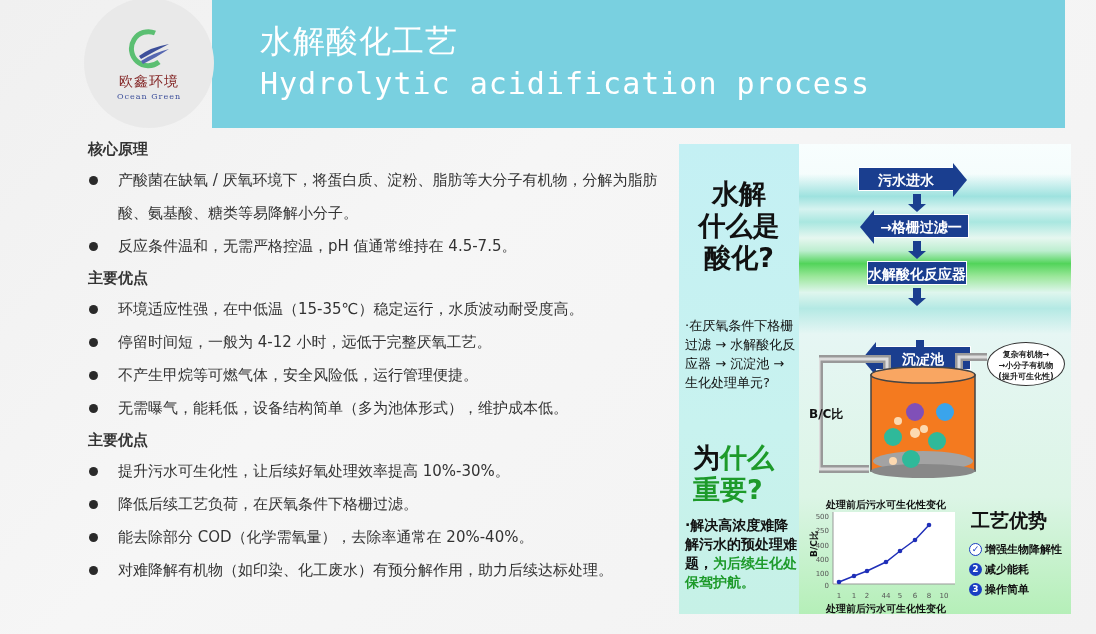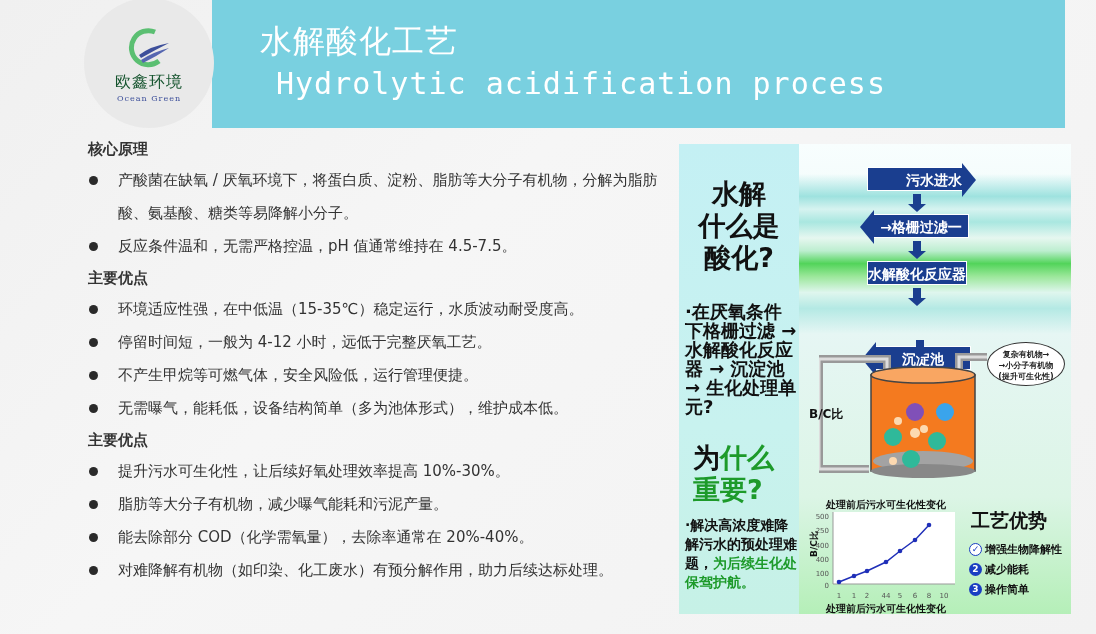--- a/index.html
+++ b/index.html
@@ -14,28 +14,28 @@
     position: absolute; left: 212px; top: 0; width: 853px; height: 128px;
     background: #79d0e0;
   }
   .logo-circle {
     position: absolute; left: 84px; top: 0; width: 130px; height: 128px;
     border-radius: 50%; background: #e9e9e9;
     display: flex; flex-direction: column; align-items: center; justify-content: center;
     top: -2px; height: 130px;
   }
   .logo-mark { width: 48px; height: 40px; margin-top: 4px; }
-  .logo-cn { font-family: "DejaVu Serif", serif; font-size: 16px; color: #14532d; letter-spacing: 1px; margin-top: 4px; }
+  .logo-cn { font-family: "DejaVu Serif", serif; font-size: 14px; color: #7f1d1d; letter-spacing: 1px; margin-top: 4px; }
   .logo-en { font-family: "DejaVu Serif", serif; font-size: 8px; color: #3d4f9a; letter-spacing: 1px; margin-top: 1px; }
   .title-cn {
     position: absolute; left: 260px; top: 20px; font-size: 32px; color: #fff; letter-spacing: 1px;
   }
   .title-en {
     position: absolute; left: 260px; top: 66px; font-family: "DejaVu Sans Mono", "Liberation Mono", monospace;
-    font-size: 30px; color: #fff; letter-spacing: 1px; margin-left: 16px;
+    font-size: 30px; color: #fff; letter-spacing: 1px;
   }
   .content { position: absolute; left: 88px; top: 134px; width: 590px; }
   .sec-head { font-size: 15px; font-weight: bold; color: #333; height: 30px; line-height: 30px; }
   .bullet { position: relative; padding-left: 30px; font-size: 15px; line-height: 33px; color: #333; }
   .bullet::before {
     content: ""; position: absolute; left: 1px; top: 12px; width: 9px; height: 9px; border-radius: 50%; background: #2a2a2a;
   }
   .panel {
     position: absolute; left: 679px; top: 144px; width: 392px; height: 470px; overflow: hidden;
     background: linear-gradient(180deg, #f8fefe 0%, #e6f6f4 40%, #dcf5e6 75%, #b5efb8 100%);
@@ -44,21 +44,21 @@
     position: absolute; left: 0; top: 0; width: 120px; height: 470px;
     background: linear-gradient(180deg, #c4f0f4 0%, #c8f2ef 60%, #c6f1e6 100%);
   }
   .stripes {
     position: absolute; left: 120px; top: 30px; width: 272px; height: 160px;
     background: linear-gradient(180deg,
       rgba(255,255,255,0) 0%, #9ee2df 14%, #d6f3f0 22%, #a9e7e0 30%, #e6f7f0 40%,
       #bdeed0 48%, #52d45a 56%, #9be79a 64%, #dff6ee 74%, #b4e9e4 84%, rgba(255,255,255,0) 100%);
   }
   .q-title { position: absolute; left: 14px; top: 34px; font-size: 27px; font-weight: bold; line-height: 32px; color: #111; text-align: center; width: 92px; }
-  .q-text { position: absolute; left: 6px; top: 158px; font-size: 18px; font-weight: bold; line-height: 19px; color: #111; width: 112px; }
+  .q-text { position: absolute; left: 6px; top: 172px; font-size: 13px; font-weight: normal; line-height: 19px; color: #111; width: 112px; }
   .q-title2 { position: absolute; left: 14px; top: 298px; font-size: 27px; font-weight: bold; line-height: 32px; color: #111; }
   .green { color: #1d9a2a; }
   .q-text2 { position: absolute; left: 6px; top: 372px; font-size: 14px; font-weight: bold; line-height: 19px; color: #111; width: 112px; }
   .flow-box {
     position: absolute; background: #1a3e8f; color: #fff; font-size: 14px; font-weight: bold;
     height: 24px; line-height: 24px; text-align: center; border: 1px solid #fff;
   }
   .arrow-r::after {
     content: ""; position: absolute; right: -14px; top: -5px; border-left: 14px solid #1a3e8f;
     border-top: 17px solid transparent; border-bottom: 17px solid transparent;
@@ -109,21 +109,21 @@
   <div class="sec-head">核心原理</div>
   <div class="bullet">产酸菌在缺氧 / 厌氧环境下，将蛋白质、淀粉、脂肪等大分子有机物，分解为脂肪酸、氨基酸、糖类等易降解小分子。</div>
   <div class="bullet">反应条件温和，无需严格控温，pH 值通常维持在 4.5-7.5。</div>
   <div class="sec-head">主要优点</div>
   <div class="bullet">环境适应性强，在中低温（15-35℃）稳定运行，水质波动耐受度高。</div>
   <div class="bullet">停留时间短，一般为 4-12 小时，远低于完整厌氧工艺。</div>
   <div class="bullet">不产生甲烷等可燃气体，安全风险低，运行管理便捷。</div>
   <div class="bullet">无需曝气，能耗低，设备结构简单（多为池体形式），维护成本低。</div>
   <div class="sec-head">主要优点</div>
   <div class="bullet">提升污水可生化性，让后续好氧处理效率提高 10%-30%。</div>
-  <div class="bullet">脂肪等大分子有机物，减少曝气能耗和污泥产量。</div>
+  <div class="bullet">降低后续工艺负荷，在厌氧条件下格栅过滤。</div>
   <div class="bullet">能去除部分 COD（化学需氧量），去除率通常在 20%-40%。</div>
   <div class="bullet">对难降解有机物（如印染、化工废水）有预分解作用，助力后续达标处理。</div>
 </div>
 
 <div class="panel">
   <div class="panel-left"></div>
   <div class="stripes"></div>
 
   <div class="q-title">
     <div>水解</div>
@@ -133,21 +133,21 @@
   <div class="q-text">·在厌氧条件下格栅过滤 → 水解酸化反应器 → 沉淀池 → 生化处理单元?</div>
 
   <div class="q-title2">
     <span>为</span><span class="green">什么</span><br>
     <span class="green">重要?</span>
   </div>
   <div class="q-text2">
     <span>·解决高浓度难降解污水的预处理难题，</span><span class="green">为后续生化处保驾护航。</span>
   </div>
 
-  <div class="flow-box arrow-r" style="left:188px; top:23px; width:96px;text-align:right;">污水进水</div>
+  <div class="flow-box arrow-r" style="left:179px; top:23px; width:96px;">污水进水</div>
   <div class="down-arrow" style="left:234px; top:50px;"></div>
   <div class="flow-box arrow-l" style="left:194px; top:70px; width:96px;">→格栅过滤一</div>
   <div class="down-arrow" style="left:234px; top:97px;"></div>
   <div class="flow-box" style="left:188px; top:117px; width:100px;">水解酸化反应器</div>
   <div class="down-arrow" style="left:234px; top:144px;"></div>
   <div class="flow-box arrow-l" style="left:196px; top:167px; width:96px;margin-top:35px;">沉淀池</div>
   <div class="down-arrow" style="left:237px; top:196px;"></div>
 
   <svg style="position:absolute; left:140px; top:205px;" width="170" height="130" viewBox="0 0 170 130">
     <path d="M68 28 V10 H0 V120 H50" fill="none" stroke="#999" stroke-width="8"></path>

